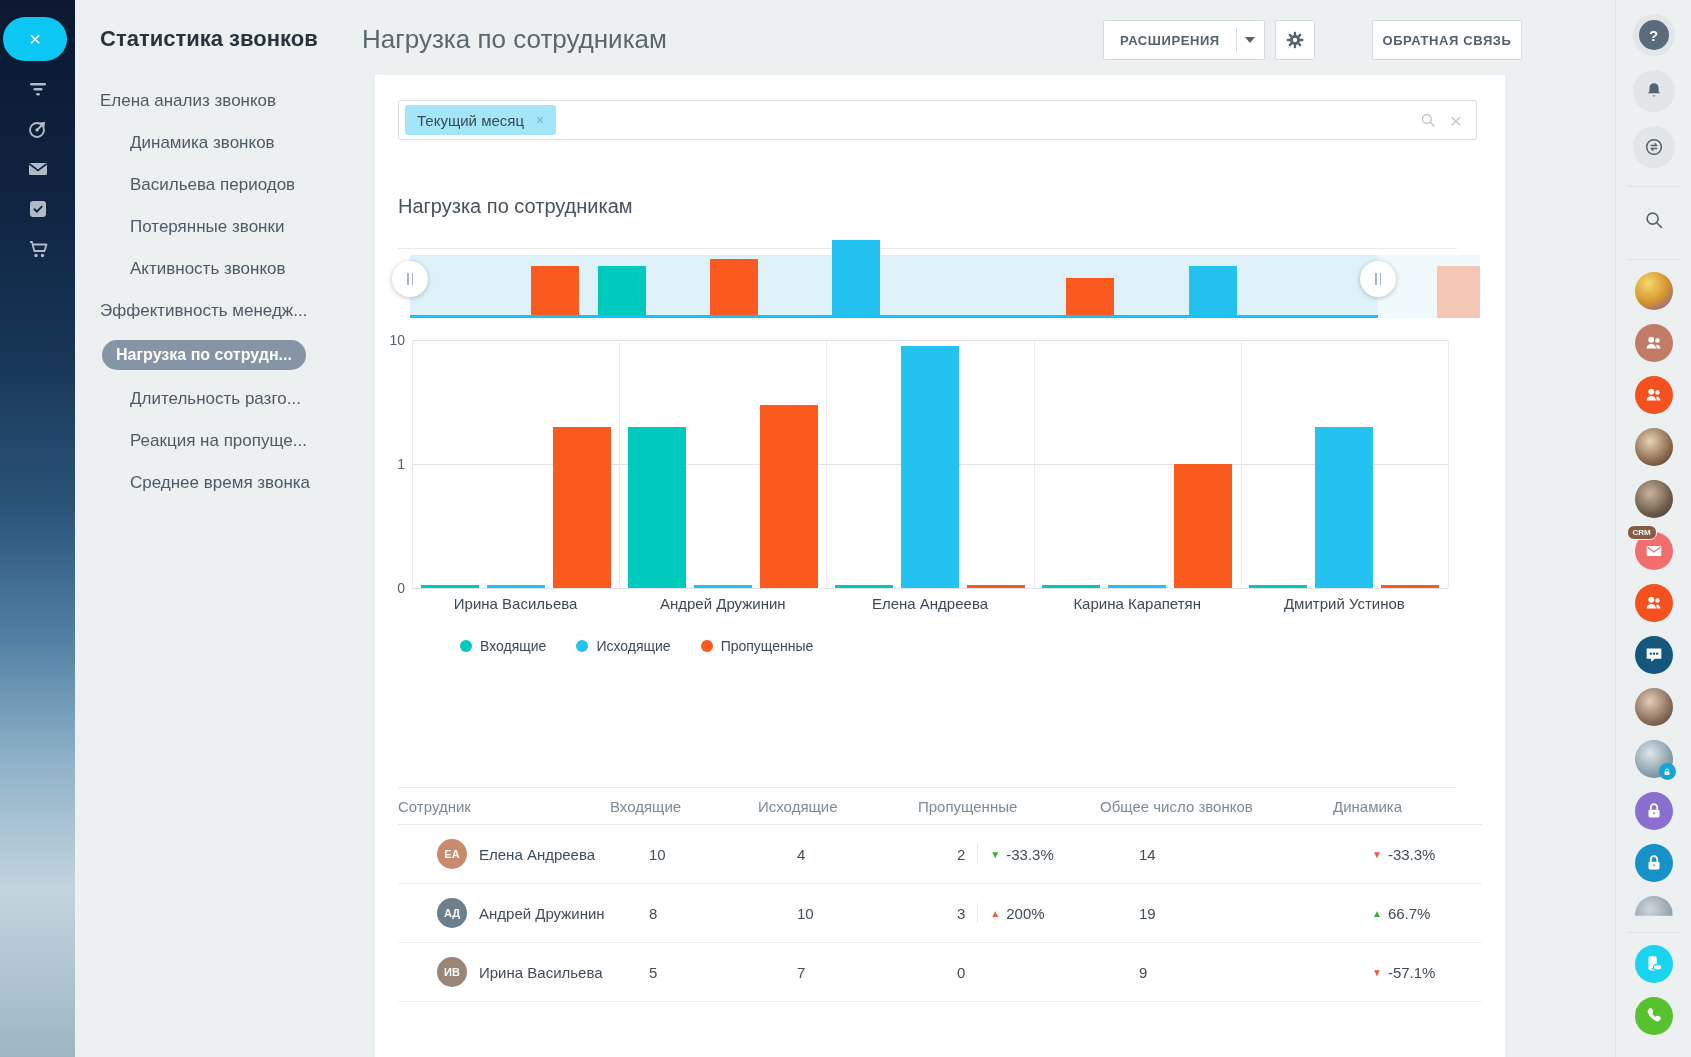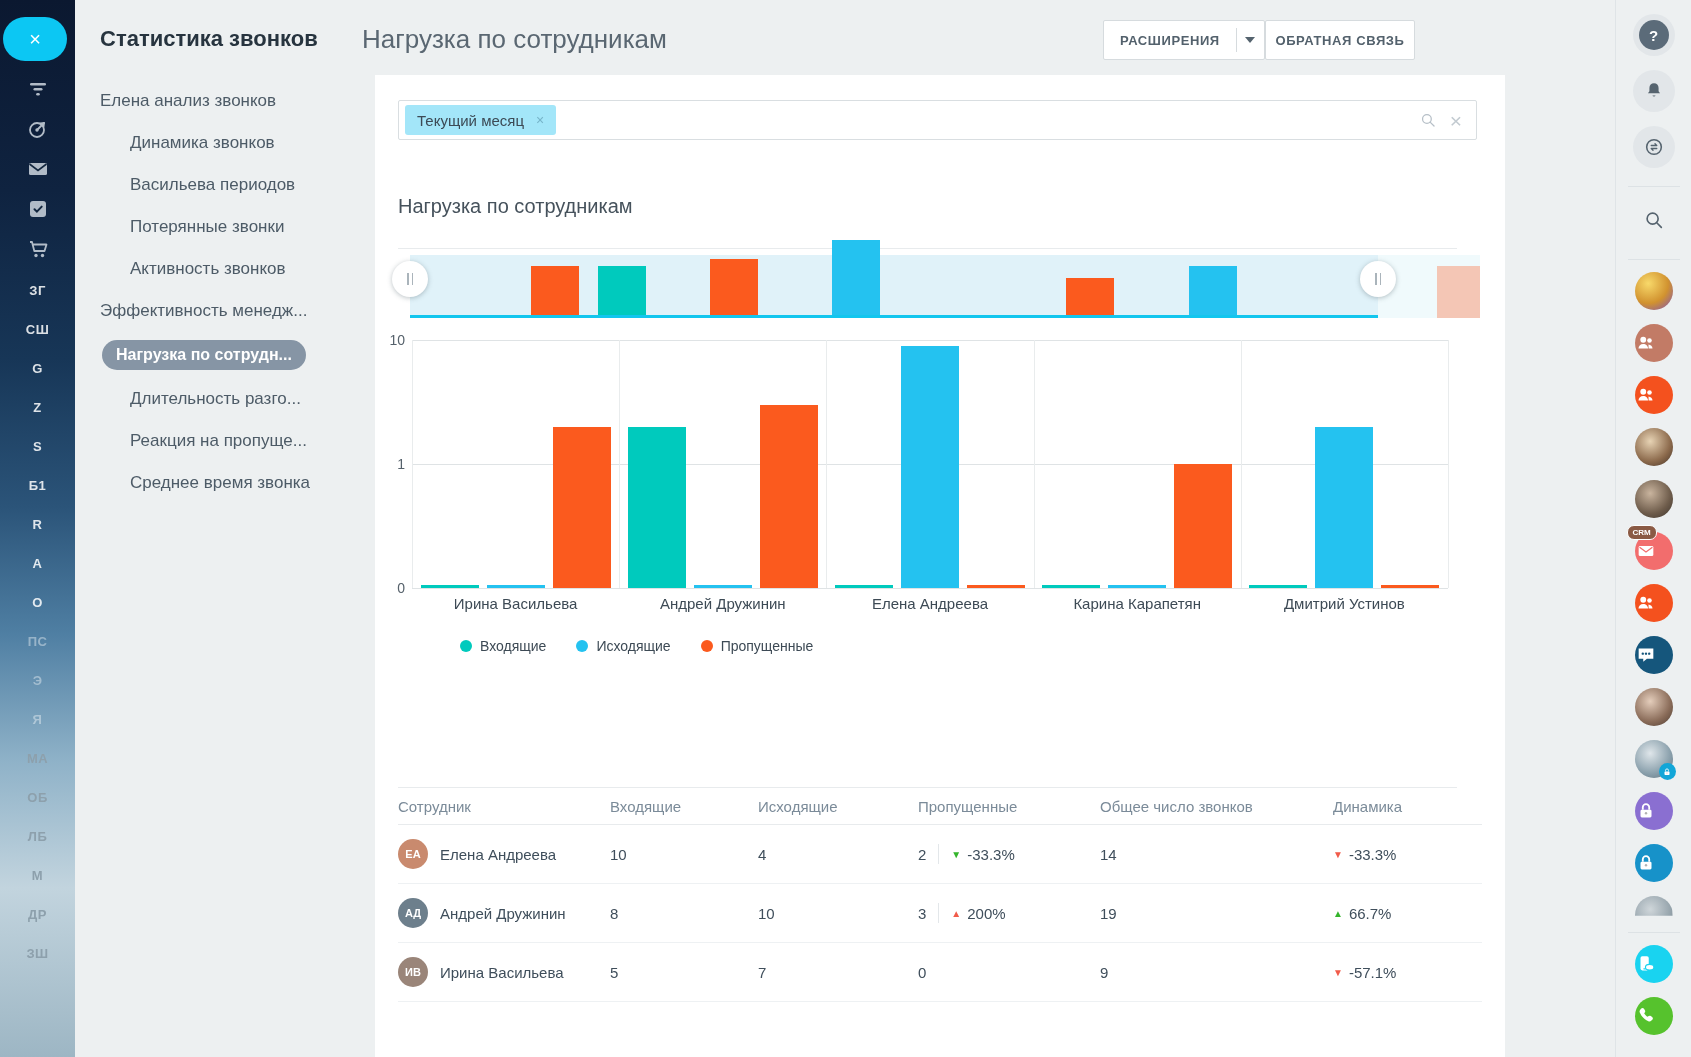--- a/index.html
+++ b/index.html
@@ -28,21 +28,21 @@
   #page-title{position:absolute;left:362px;top:24px;font-size:26px;font-weight:400;color:#5a6772;}
   .top-btn{position:absolute;top:20px;height:40px;background:#fff;border:1px solid #d6dbde;border-radius:2px;
     box-sizing:border-box;display:flex;align-items:center;color:#53616c;font-size:13px;font-weight:700;letter-spacing:.6px;cursor:pointer;}
   #btn-extensions{left:1103px;width:162px;padding:0;}
   #btn-extensions .lbl{padding:0 16px;}
   #btn-extensions .sep{width:1px;height:24px;background:#d6dbde;}
   #btn-extensions .caret-box{width:39px;display:flex;justify-content:center;}
   .caret-down{width:0;height:0;border-left:5px solid transparent;border-right:5px solid transparent;border-top:6px solid #55636e;}
   #btn-gear{left:1275px;width:40px;justify-content:center;}
   #btn-gear svg{width:20px;height:20px;color:#55636e;}
-  #btn-feedback{left:1265px;width:150px;justify-content:center;}
+  #btn-feedback{left:1372px;width:150px;justify-content:center;}
 
   
   #card{position:absolute;left:375px;top:75px;width:1130px;height:982px;background:#fff;}
 
   
   #filter-input{position:absolute;left:23px;top:25px;width:1079px;height:40px;border:1px solid #d9dee1;border-radius:2px;
     box-sizing:border-box;background:#fff;display:flex;align-items:center;}
   #filter-tag{margin-left:6px;height:30px;background:#a3e6f9;border-radius:3px;display:inline-flex;align-items:center;
     padding:0 12px;font-size:15px;color:#3c4a55;cursor:pointer;}
   #filter-tag .tag-x{margin-left:12px;color:#76b4c9;font-size:14px;cursor:pointer;}
@@ -80,39 +80,39 @@
   .legend-dot{width:12px;height:12px;border-radius:50%;}
 
   
   #table-title{top:660px;}
   #divider-2{top:712px;}
   #emp-table{position:absolute;left:23px;top:713px;width:1084px;}
   .t-grid{display:grid;grid-template-columns:212px 148px 160px 182px 233px 149px;align-items:center;}
   #t-head{height:36px;border-bottom:1px solid #e8ebed;}
   #t-head .th{font-size:15px;color:#7b8b99;}
   .t-row{height:58px;border-bottom:1px solid #eef1f3;}
-  .t-cell{font-size:15px;color:#3f4e5b;display:flex;align-items:center;}
+  .t-cell{font-size:15px;color:#3f4e5b;display:flex;align-items:center;margin-left:39px;}
   .row-avatar{width:30px;height:30px;border-radius:50%;margin-right:12px;display:flex;align-items:center;justify-content:center;
     color:#fff;font-size:11px;font-weight:700;flex:0 0 30px;}
   .mini-sep{width:1px;height:20px;background:#e3e7ea;margin:0 12px;}
   .trend-arrow{font-size:10px;margin-right:6px;}
   .trend-good{color:#35b52c;} .trend-bad{color:#f15b4a;}
 
   
   #right-rail{position:absolute;left:1615px;top:0;width:76px;height:1057px;background:#edf0f1;border-left:1px solid #dfe4e7;
     display:flex;flex-direction:column;align-items:center;padding-top:14px;box-sizing:border-box;}
   .rr-btn{width:42px;height:42px;border-radius:50%;background:#e2e6e9;display:flex;align-items:center;justify-content:center;
     margin-bottom:14px;cursor:pointer;color:#56646f;}
   .rr-btn svg{width:22px;height:22px;}
   .rr-btn.plain{background:transparent;}
   .rr-help-inner{width:30px;height:30px;border-radius:50%;background:#5b6b79;color:#fff;font-size:15px;font-weight:700;
     display:flex;align-items:center;justify-content:center;}
   .rr-divider{width:52px;height:1px;background:#dde2e5;margin:4px 0 12px 0;}
   .rr-avatar,.rr-badge{position:relative;width:38px;height:38px;border-radius:50%;margin-bottom:14px;cursor:pointer;
-    display:flex;align-items:center;justify-content:flex-start;flex:0 0 auto;}
+    display:flex;align-items:center;justify-content:center;flex:0 0 auto;}
   .rr-badge svg{width:22px;height:22px;color:#fff;}
   .photo-a{background:radial-gradient(circle at 35% 30%,#f8d96a,#d1922f 55%,#7a4ec0);}
   .photo-b{background:radial-gradient(circle at 40% 35%,#e7d3b4,#8c6a4c 60%,#3f3026);}
   .photo-c{background:radial-gradient(circle at 40% 35%,#c9b49e,#6e5c4b 60%,#3a322b);}
   .photo-d{background:radial-gradient(circle at 40% 35%,#e4cdbb,#8a6c59 60%,#4a3a30);}
   .photo-e{background:radial-gradient(circle at 40% 35%,#dfe6ea,#8aa0ac 60%,#5d707c);}
   .photo-f{background:radial-gradient(circle at 40% 35%,#cfd6da,#97a5ad 60%,#6b7a84);}
   .rr-avatar.partial{clip-path:inset(0 0 48% 0);margin-bottom:-6px;}
   .lock-badge{position:absolute;right:-3px;bottom:-2px;width:17px;height:17px;border-radius:50%;background:#12a6d8;
     display:flex;align-items:center;justify-content:center;}
@@ -156,40 +156,20 @@
           <path d="M8.5 12.2l2.4 2.4 4.8-5" stroke="#13273f" stroke-width="2" fill="none" stroke-linecap="round"></path>
         </svg>
     </div>
     <div class="rail-icon">
       <svg viewBox="0 0 24 24">
           <path d="M4 5h2l2.3 9h10.2l2-6.5H7.2" fill="none" stroke="currentColor" stroke-width="1.8" stroke-linejoin="round"></path>
           <circle cx="10" cy="18.5" r="1.7" fill="currentColor"></circle>
           <circle cx="16.5" cy="18.5" r="1.7" fill="currentColor"></circle>
         </svg>
     </div>
-    <div id="rail-letters">
-        <div class="rail-letter tone-w">ЗГ</div>
-        <div class="rail-letter tone-w">СШ</div>
-        <div class="rail-letter tone-w">G</div>
-        <div class="rail-letter tone-w">Z</div>
-        <div class="rail-letter tone-w">S</div>
-        <div class="rail-letter tone-w">Б1</div>
-        <div class="rail-letter tone-w">R</div>
-        <div class="rail-letter tone-w">A</div>
-        <div class="rail-letter tone-w">О</div>
-        <div class="rail-letter tone-f">ПС</div>
-        <div class="rail-letter tone-f">Э</div>
-        <div class="rail-letter tone-f">Я</div>
-        <div class="rail-letter tone-g">МА</div>
-        <div class="rail-letter tone-g">ОБ</div>
-        <div class="rail-letter tone-g">ЛБ</div>
-        <div class="rail-letter tone-g">М</div>
-        <div class="rail-letter tone-g">ДР</div>
-        <div class="rail-letter tone-g">ЗШ</div>
-      </div>
   </div>
 
   <div id="nav-title">Статистика звонков</div>
   <div id="sidebar-nav">
       <div class="nav-item">Елена анализ звонков</div>
       <div class="nav-item lvl1">Динамика звонков</div>
       <div class="nav-item lvl1">Васильева периодов</div>
       <div class="nav-item lvl1">Потерянные звонки</div>
       <div class="nav-item lvl1">Активность звонков</div>
       <div class="nav-item">Эффективность менедж...</div>

